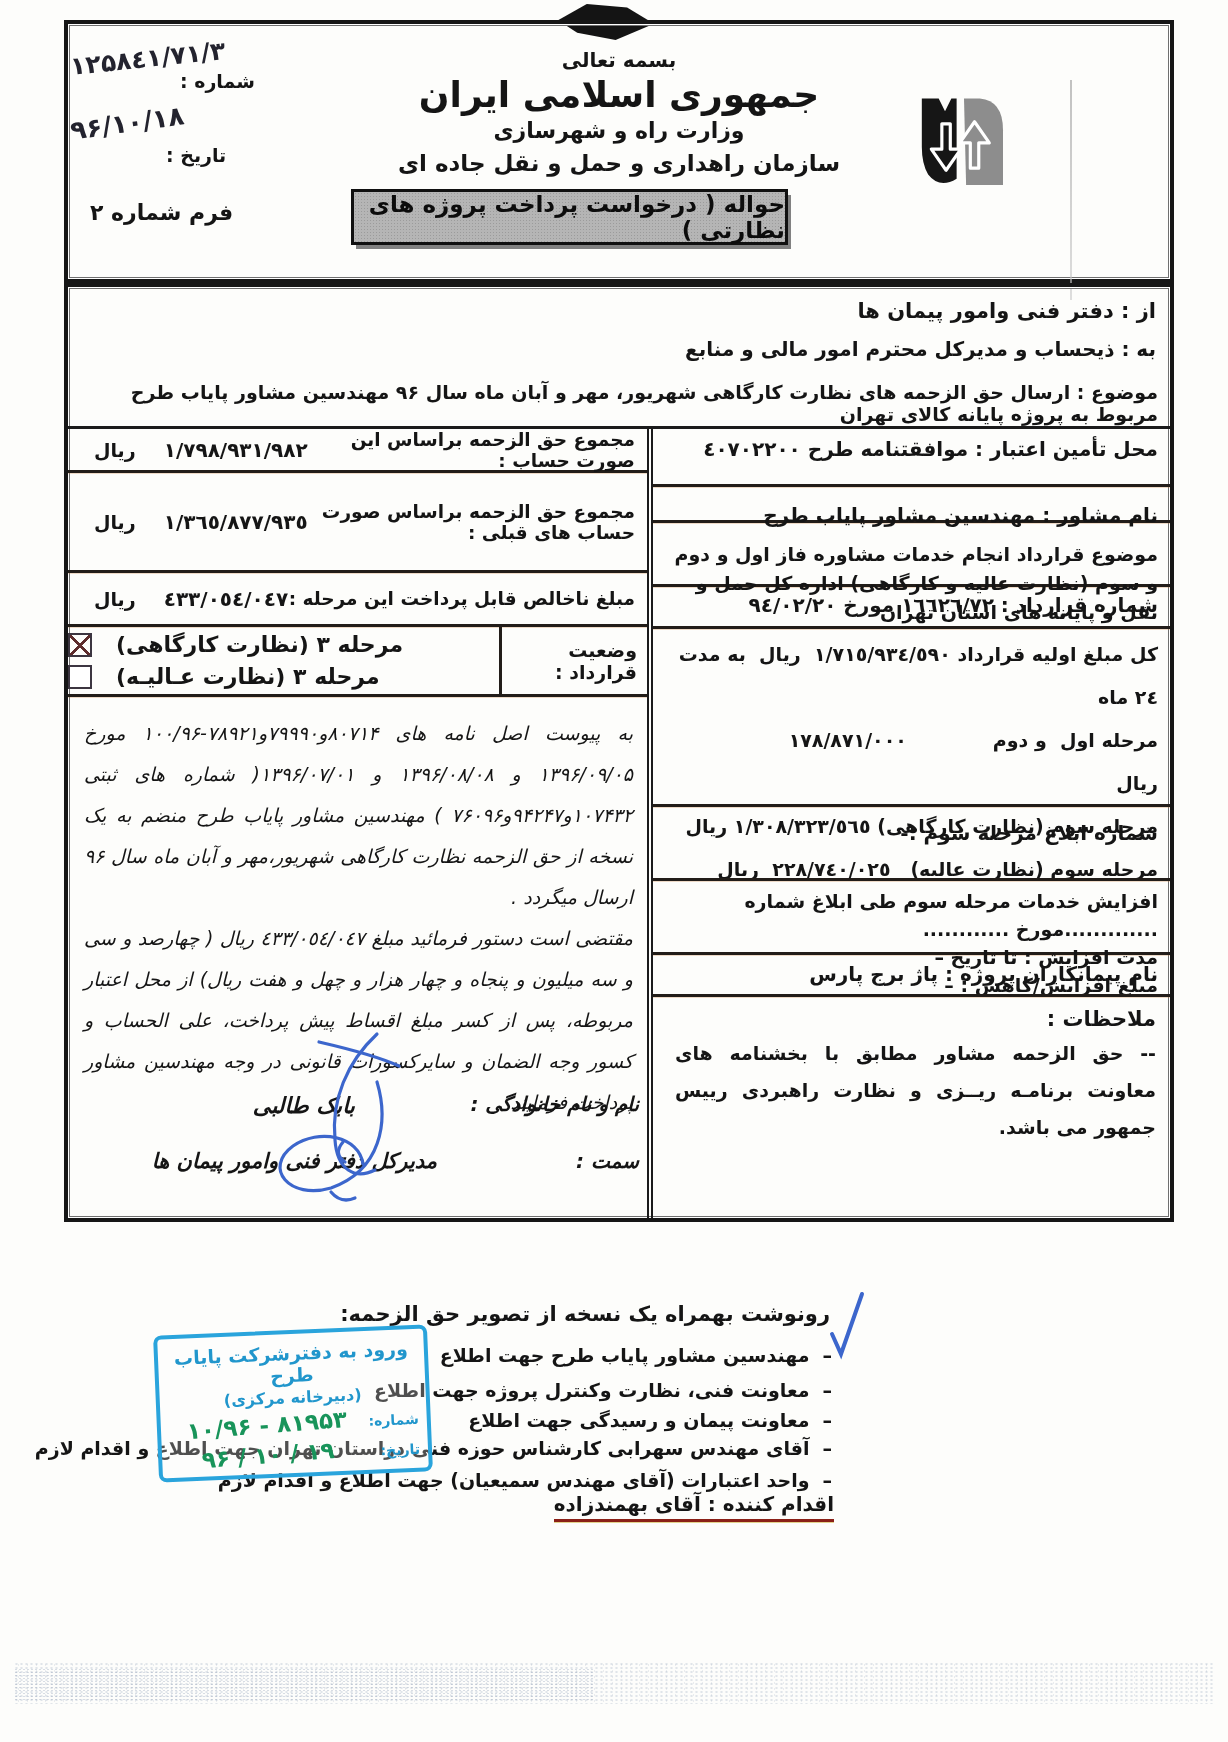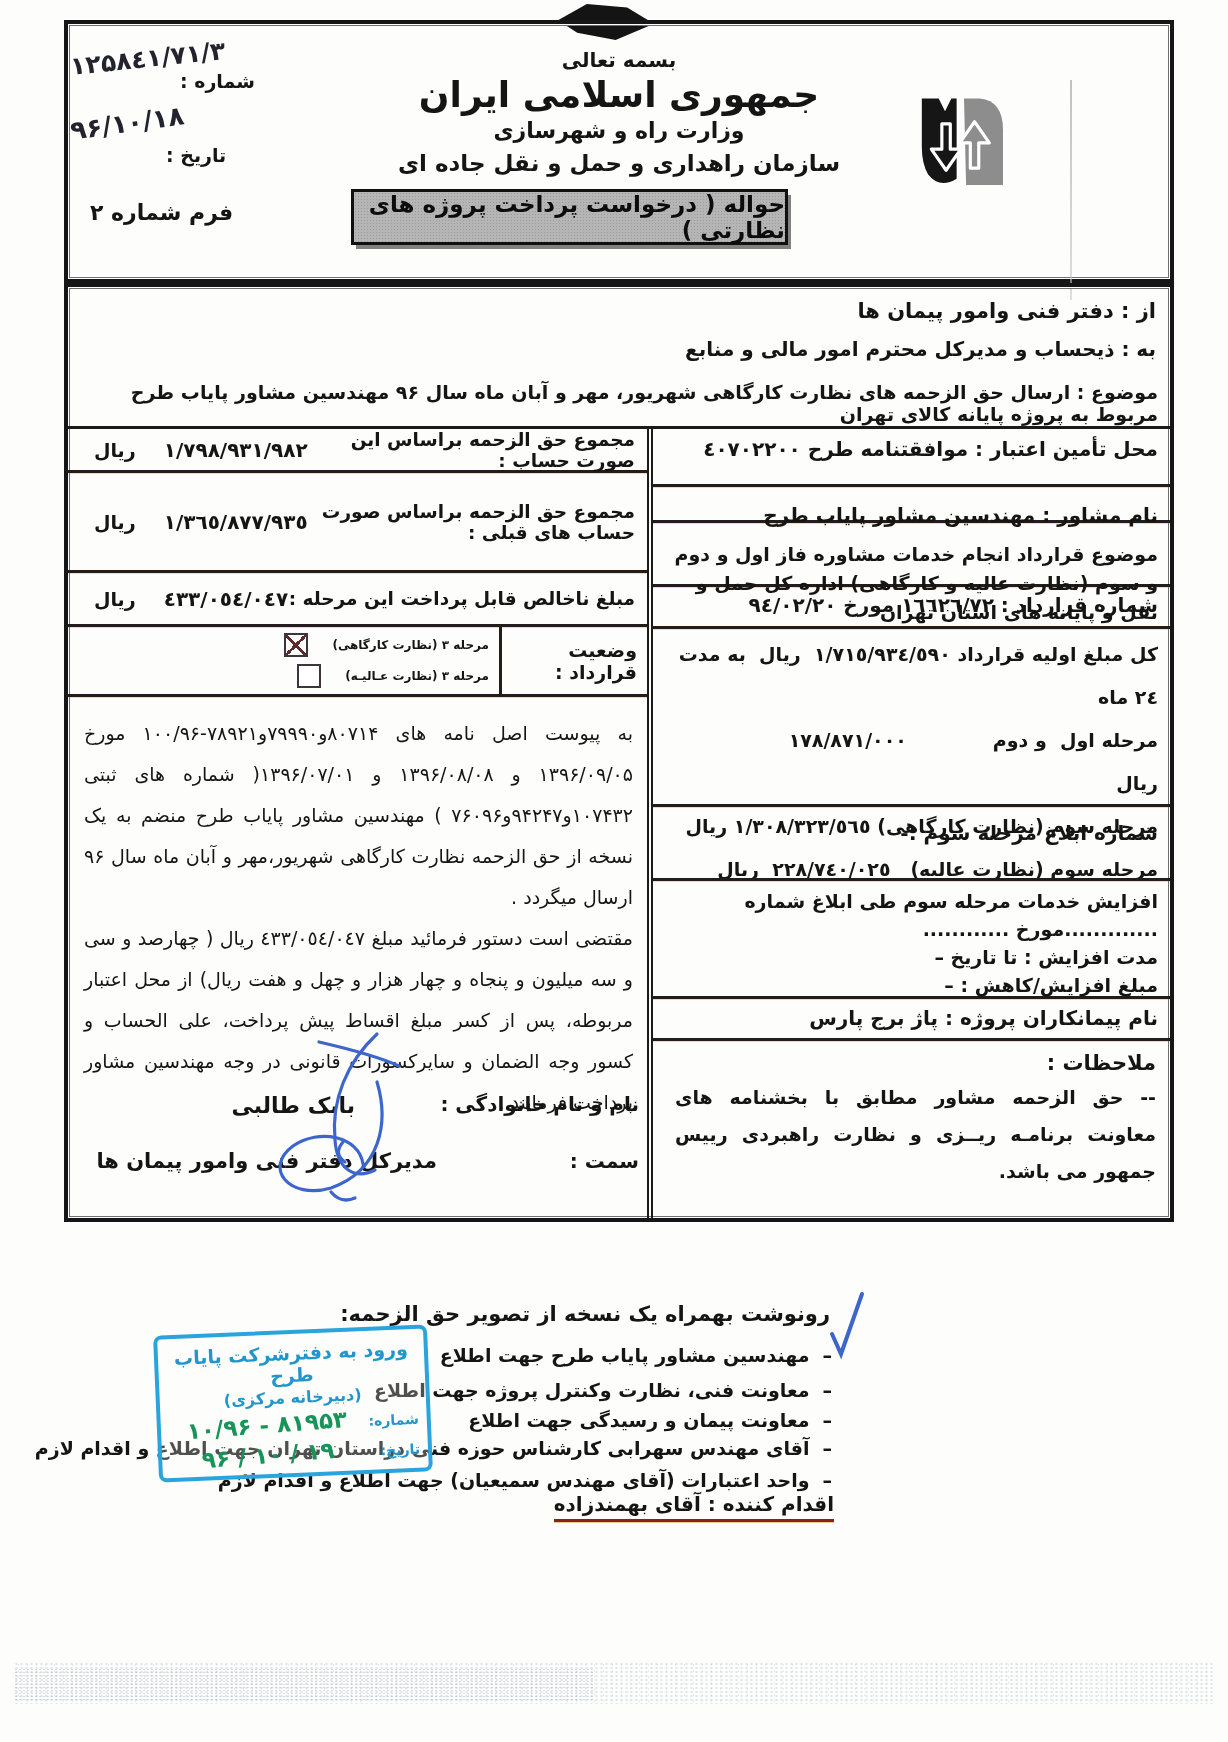--- a/index.html
+++ b/index.html
@@ -59,42 +59,42 @@
   .col-c { width:523px; border-left:6px double #1b1b1b; display:flex; flex-direction:column; }
   .col-a { flex:1; display:flex; flex-direction:column; }
   .cr, .ar { border-bottom:3px solid #221d19; box-shadow: 0 1px 0 rgba(190,110,40,.25); }
   .cr { padding:8px 12px 0 8px; font-weight:700; font-size:20px; }
   .cr1 { height:58px; } .cr2 { height:36px; padding-top:16px; }
   .cr3 { height:64px; padding-top:17px; line-height:29px; font-size:19px; }
   .cr4 { height:42px; padding-top:6px; }
   .cr5 { height:178px; padding-top:4px; }
   .cr5 div { line-height:43px; white-space:pre-wrap; font-size:19px; }
   .cr6 { height:74px; padding-top:14px; }
-  .cr7 { height:118px; padding-top:6px; font-size:19px; }
+  .cr7 { height:74px; padding-top:6px; font-size:19px; }
   .cr7 div { line-height:28px; }
   .cr8 { height:42px; padding-top:7px; }
   .cr-rem { flex:1; border-bottom:none; box-shadow:none; padding:10px 14px 0 22px; }
   .cr-rem .rem-lbl { font-size:21px; font-weight:800; margin-bottom:4px; }
   .cr-rem .rem-txt { font-size:19px; font-weight:700; line-height:37px; text-align:justify; }
   .ar { display:flex; align-items:center; padding:0 12px 0 26px; font-weight:700; }
   .ar .lbl { font-size:18.5px; }
   .ar .val { font-size:20px; margin-right:auto; margin-left:28px; }
   .ar .unit { font-size:19px; }
   .ar1 { height:44px; } .ar2 { height:100px; } .ar3 { height:54px; }
   .ar4 { height:70px; padding:0; align-items:stretch; }
   .st-lbl { width:148px; border-left:3px solid #221d19; display:flex; align-items:center;
     padding-right:10px; font-size:19px; font-weight:700; }
   .st-opts { flex:1; display:flex; flex-direction:column; justify-content:center; gap:7px; padding-right:10px; }
-  .opt { display:flex; align-items:center; gap:24px; font-size:12px; font-weight:700; }
+  .opt { display:flex; align-items:center; gap:24px; font-size:22px; font-weight:700;justify-content:flex-end; }
   .cbx { width:24px; height:24px; border:2.5px solid #3c3540; background:#fff; flex:0 0 auto; position:relative; }
   .cbx.checked { background:
       linear-gradient(45deg,  transparent 45%, #5d2b2b 45%, #5d2b2b 55%, transparent 55%),
       linear-gradient(-45deg, transparent 45%, #5d2b2b 45%, #5d2b2b 55%, transparent 55%); }
   .ar5 { flex:1; border-bottom:none; box-shadow:none; display:block; position:relative;
-    padding:16px 14px 0 16px; }
+    padding:16px 14px 0 16px;font-style:italic; }
   .ar5 p { font-size:19px; font-weight:500; line-height:41px; text-align:justify; }
   .sig-l1 { position:absolute; right:8px;  top:395px; font-size:20px; font-weight:700; }
   .sig-l2 { position:absolute; right:8px;  top:452px; font-size:20px; font-weight:700; }
   .sig-name { position:absolute; right:292px; top:396px; font-size:22px; font-weight:800; }
   .sig-role { position:absolute; right:210px; top:452px; font-size:21px; font-weight:800; }
   .sig-svg { position:absolute; right:185px; top:325px; width:235px; height:195px; }
 
   
   .cc-head { position:absolute; top:1302px; right:398px; font-size:21px; font-weight:800; }
   .cc-item { position:absolute; right:396px; display:flex; gap:13px; font-size:19px; font-weight:700; }

